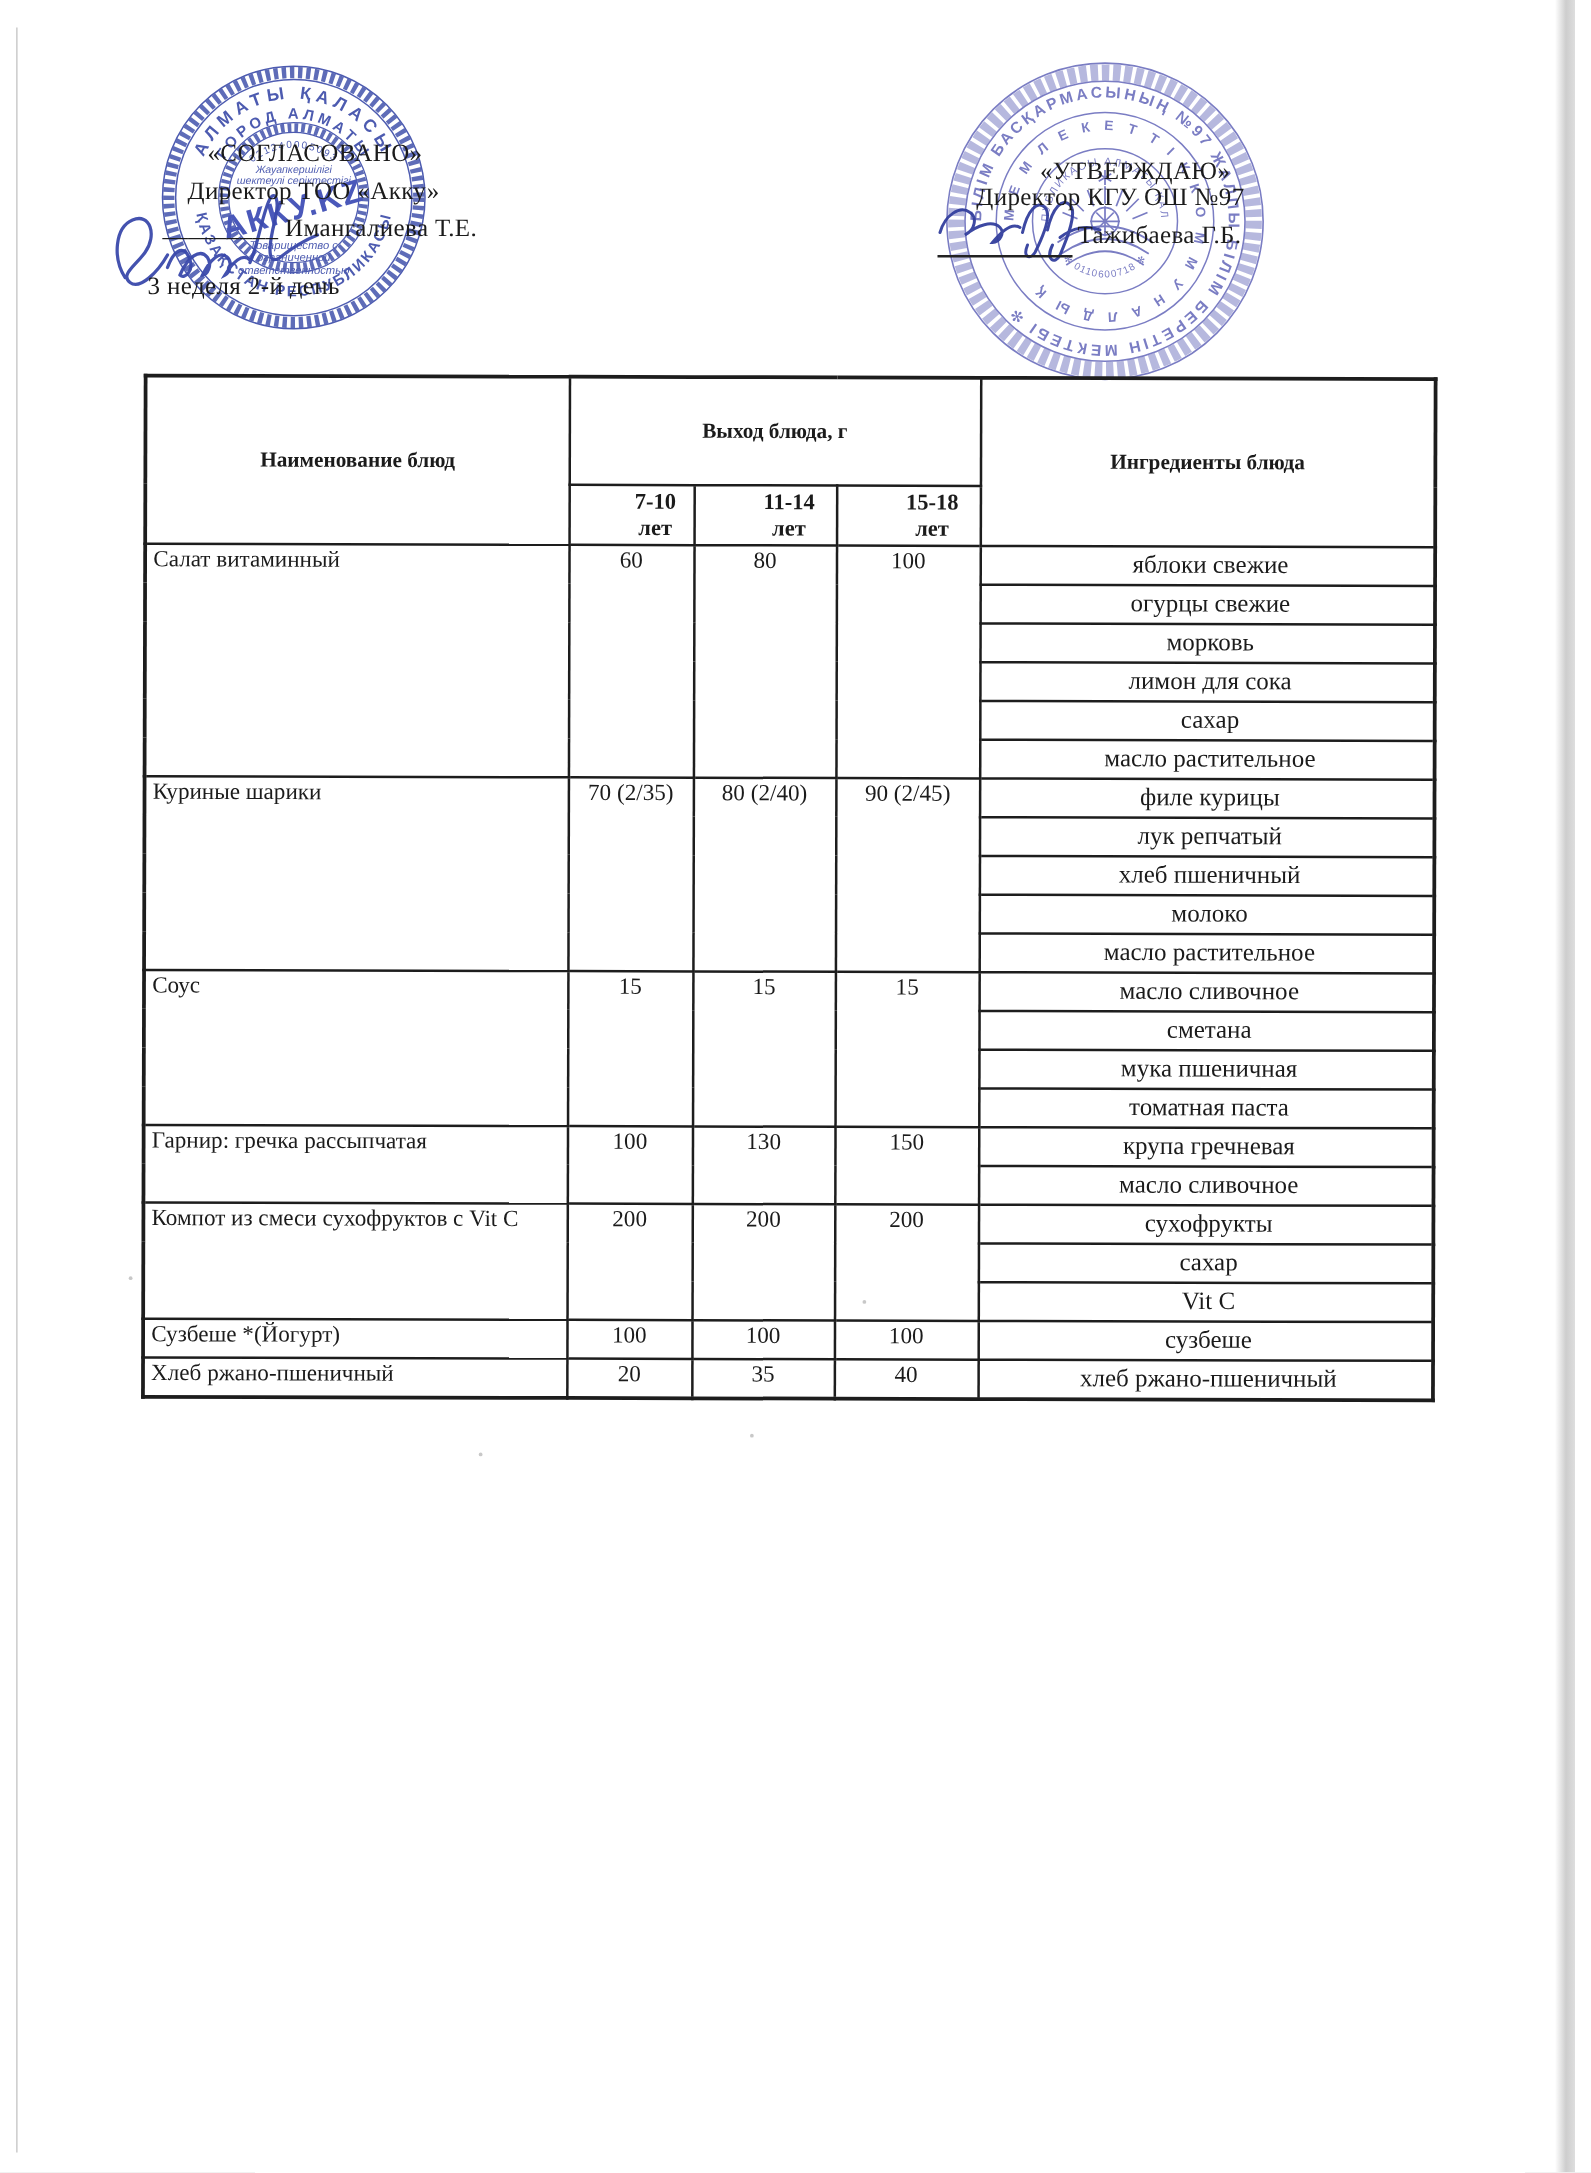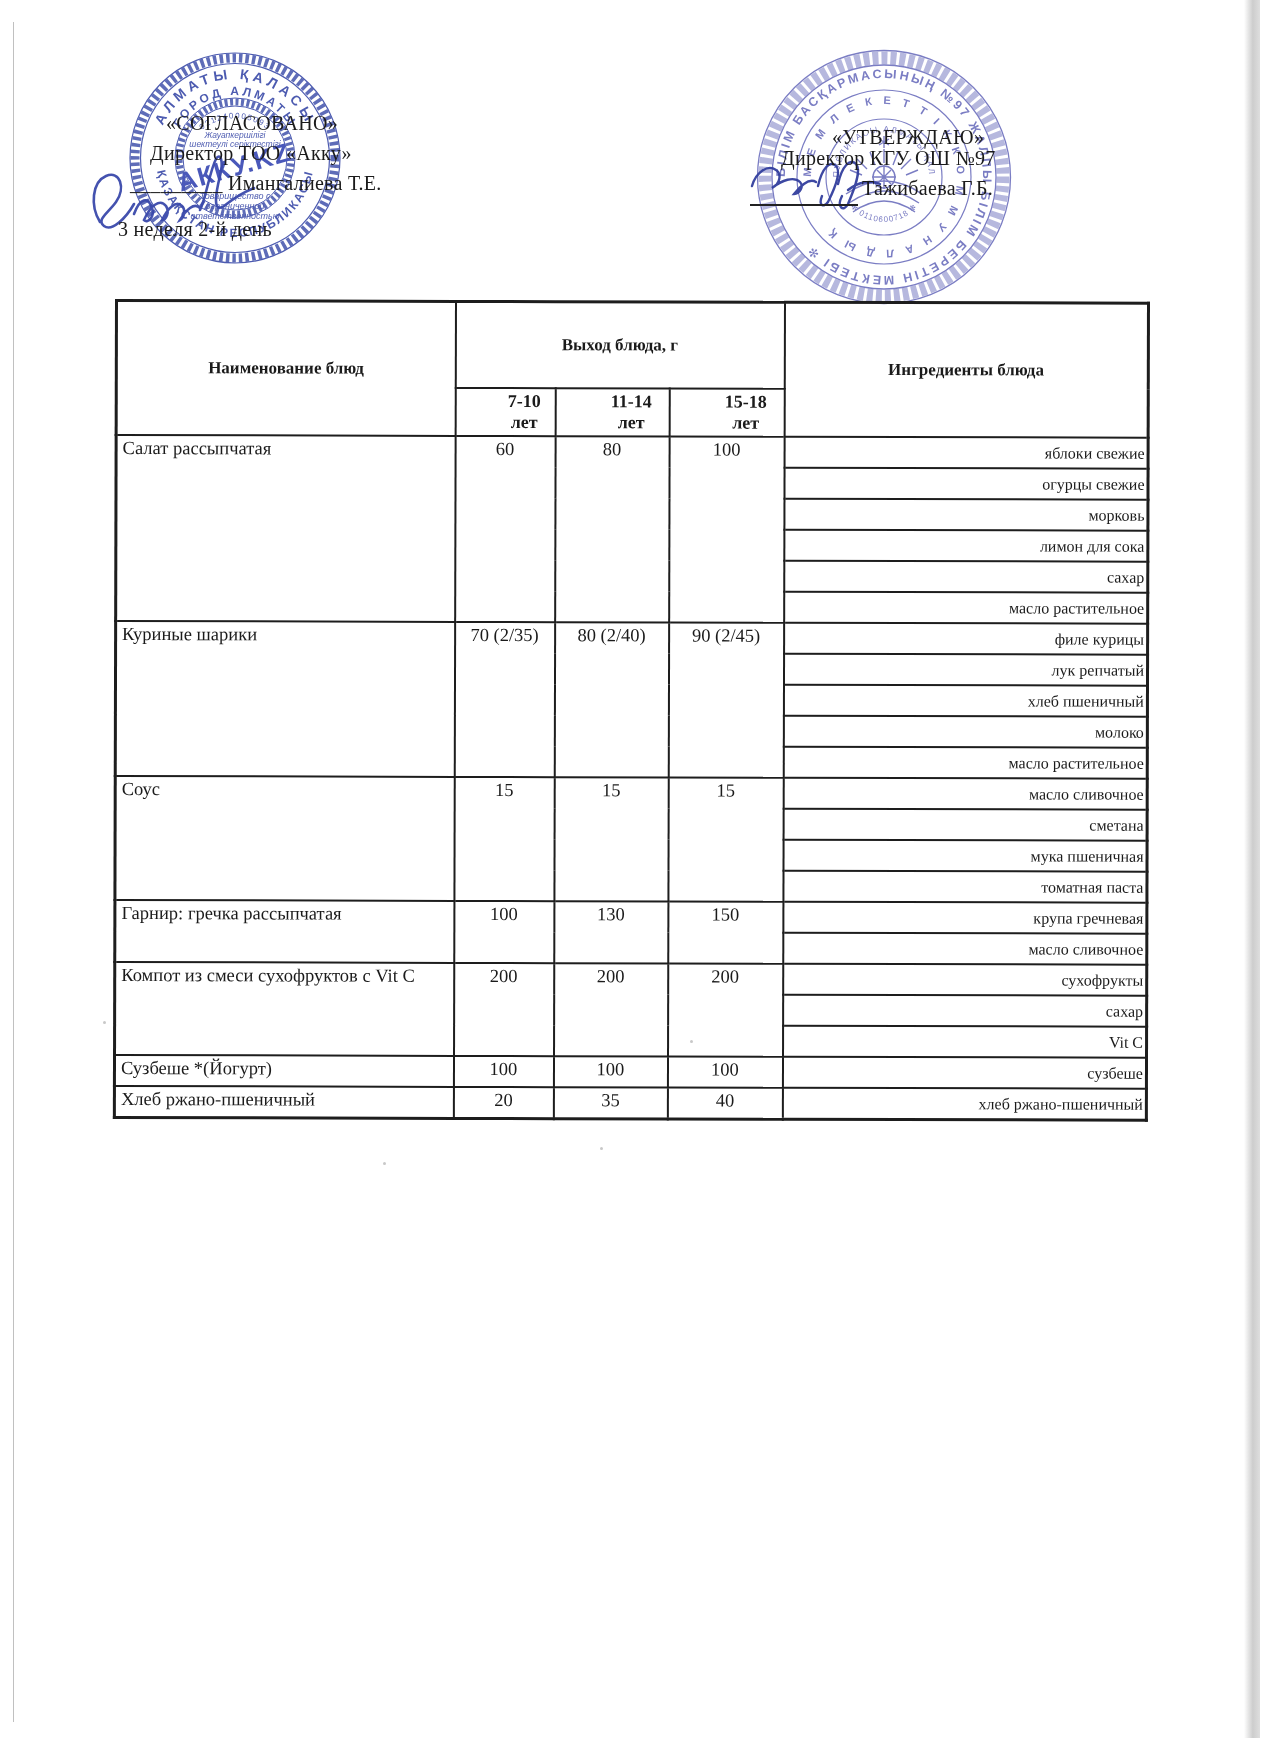--- a/index.html
+++ b/index.html
@@ -33,21 +33,21 @@
     transform:rotate(0.15deg);transform-origin:0 0;
     background:transparent;
   }
   table.menu th,table.menu td{border:2px solid #1d1d1d;}
   table.menu{border:3px solid #1d1d1d;}
   table.menu th{font-weight:bold;font-size:17px;text-align:center;vertical-align:middle;padding:0 6px;}
   tr.h1 th{height:84px;}
   tr.h2 th{height:46px;font-size:18px;padding-left:44px;}
   td.name{vertical-align:top;text-align:left;padding:1px 4px 0 5px;font-size:18.5px;line-height:1.25;}
   td.val{vertical-align:top;text-align:center;padding-top:2px;font-size:18.5px;border-radius:26px;}
-  td.ing{height:29px;padding:0 2px 0 7px;font-size:16px;vertical-align:middle;text-align:right;white-space:nowrap;}
+  td.ing{height:29px;padding:0 2px 0 7px;font-size:20px;vertical-align:middle;text-align:center;white-space:nowrap;}
 </style>
 </head>
 <body>
 
 <div class="page">
 
   <div class="scan-line-left"></div>
   <div class="scan-band-right"></div>
   <div class="speck" style="left:103px;top:1021px"></div>
   <div class="speck" style="left:690px;top:1040px"></div>
@@ -176,21 +176,21 @@
         <th rowspan="2">Ингредиенты блюда</th>
       </tr>
       <tr class="h2">
         <th>7-10 лет</th>
         <th>11-14 лет</th>
         <th>15-18 лет</th>
       </tr>
     </thead>
     <tbody>
         <tr>
-          <td class="name" rowspan="6">Салат рассыпчатая</td>
+          <td class="name" rowspan="6">Салат витаминный</td>
           <td class="val" rowspan="6">60</td>
           <td class="val" rowspan="6">80</td>
           <td class="val" rowspan="6">100</td>
           <td class="ing">яблоки свежие</td>
         </tr>
         <tr>
           <td class="ing">огурцы свежие</td>
         </tr>
         <tr>
           <td class="ing">морковь</td>

